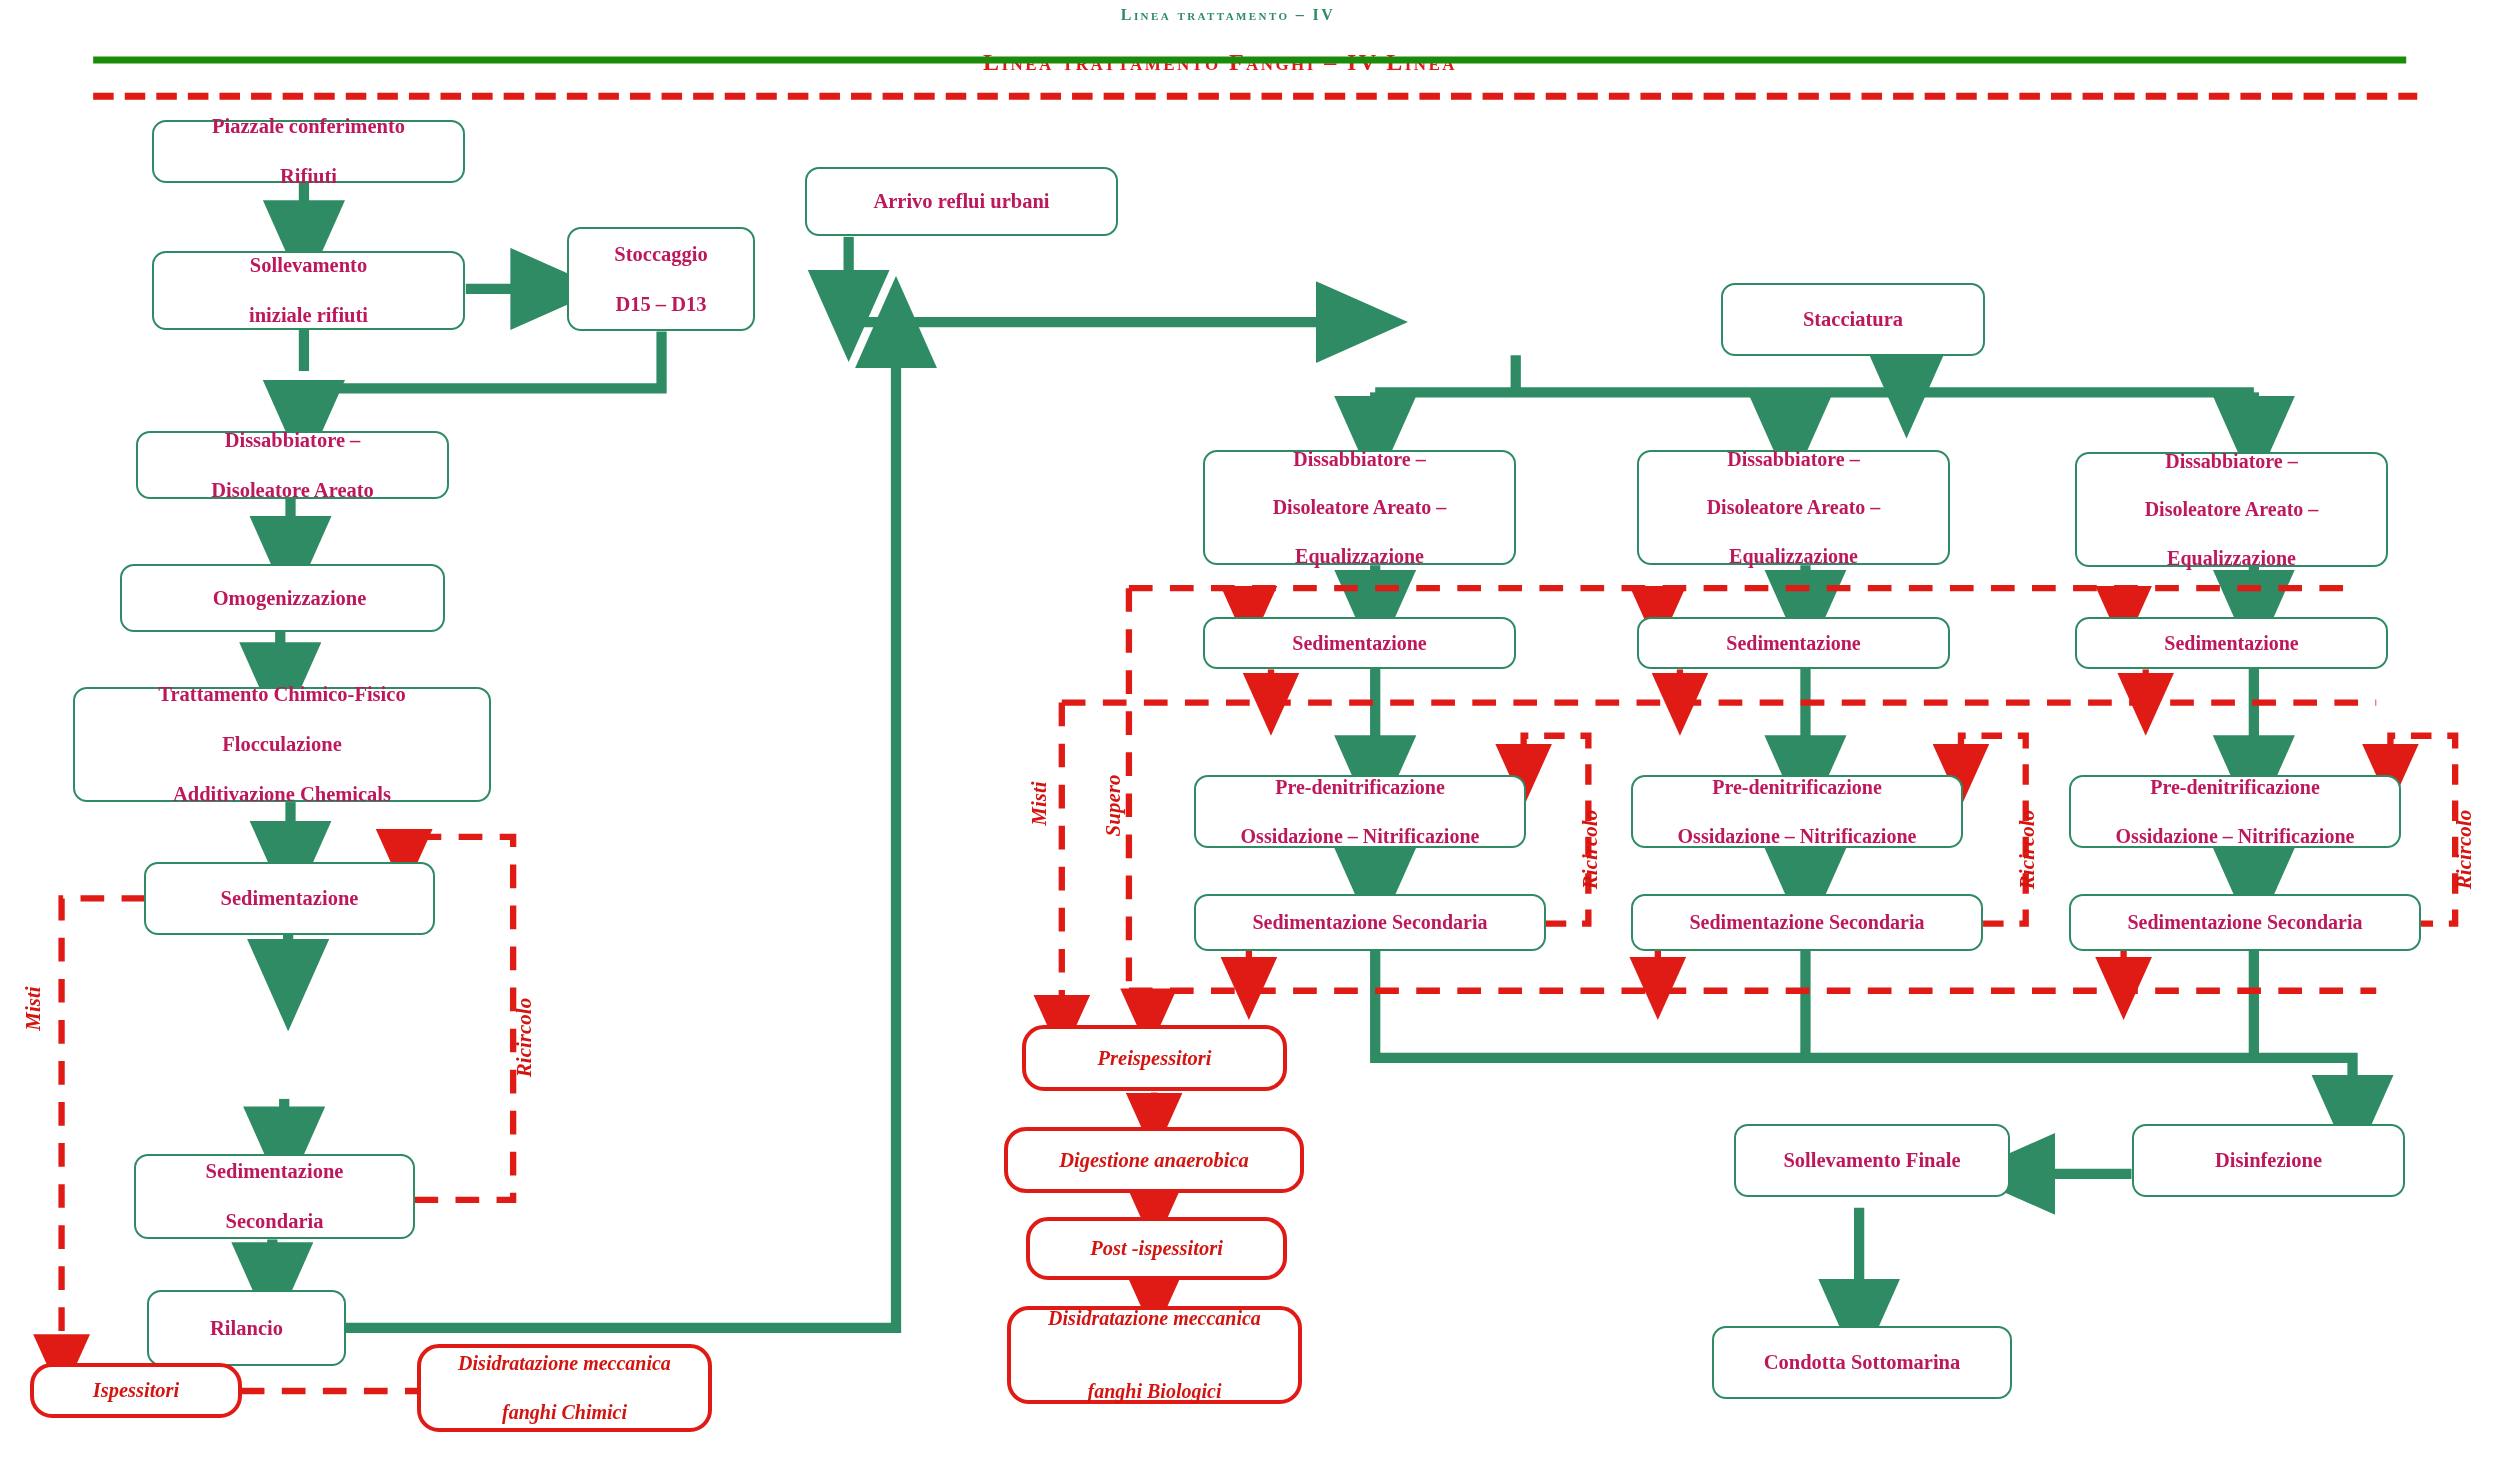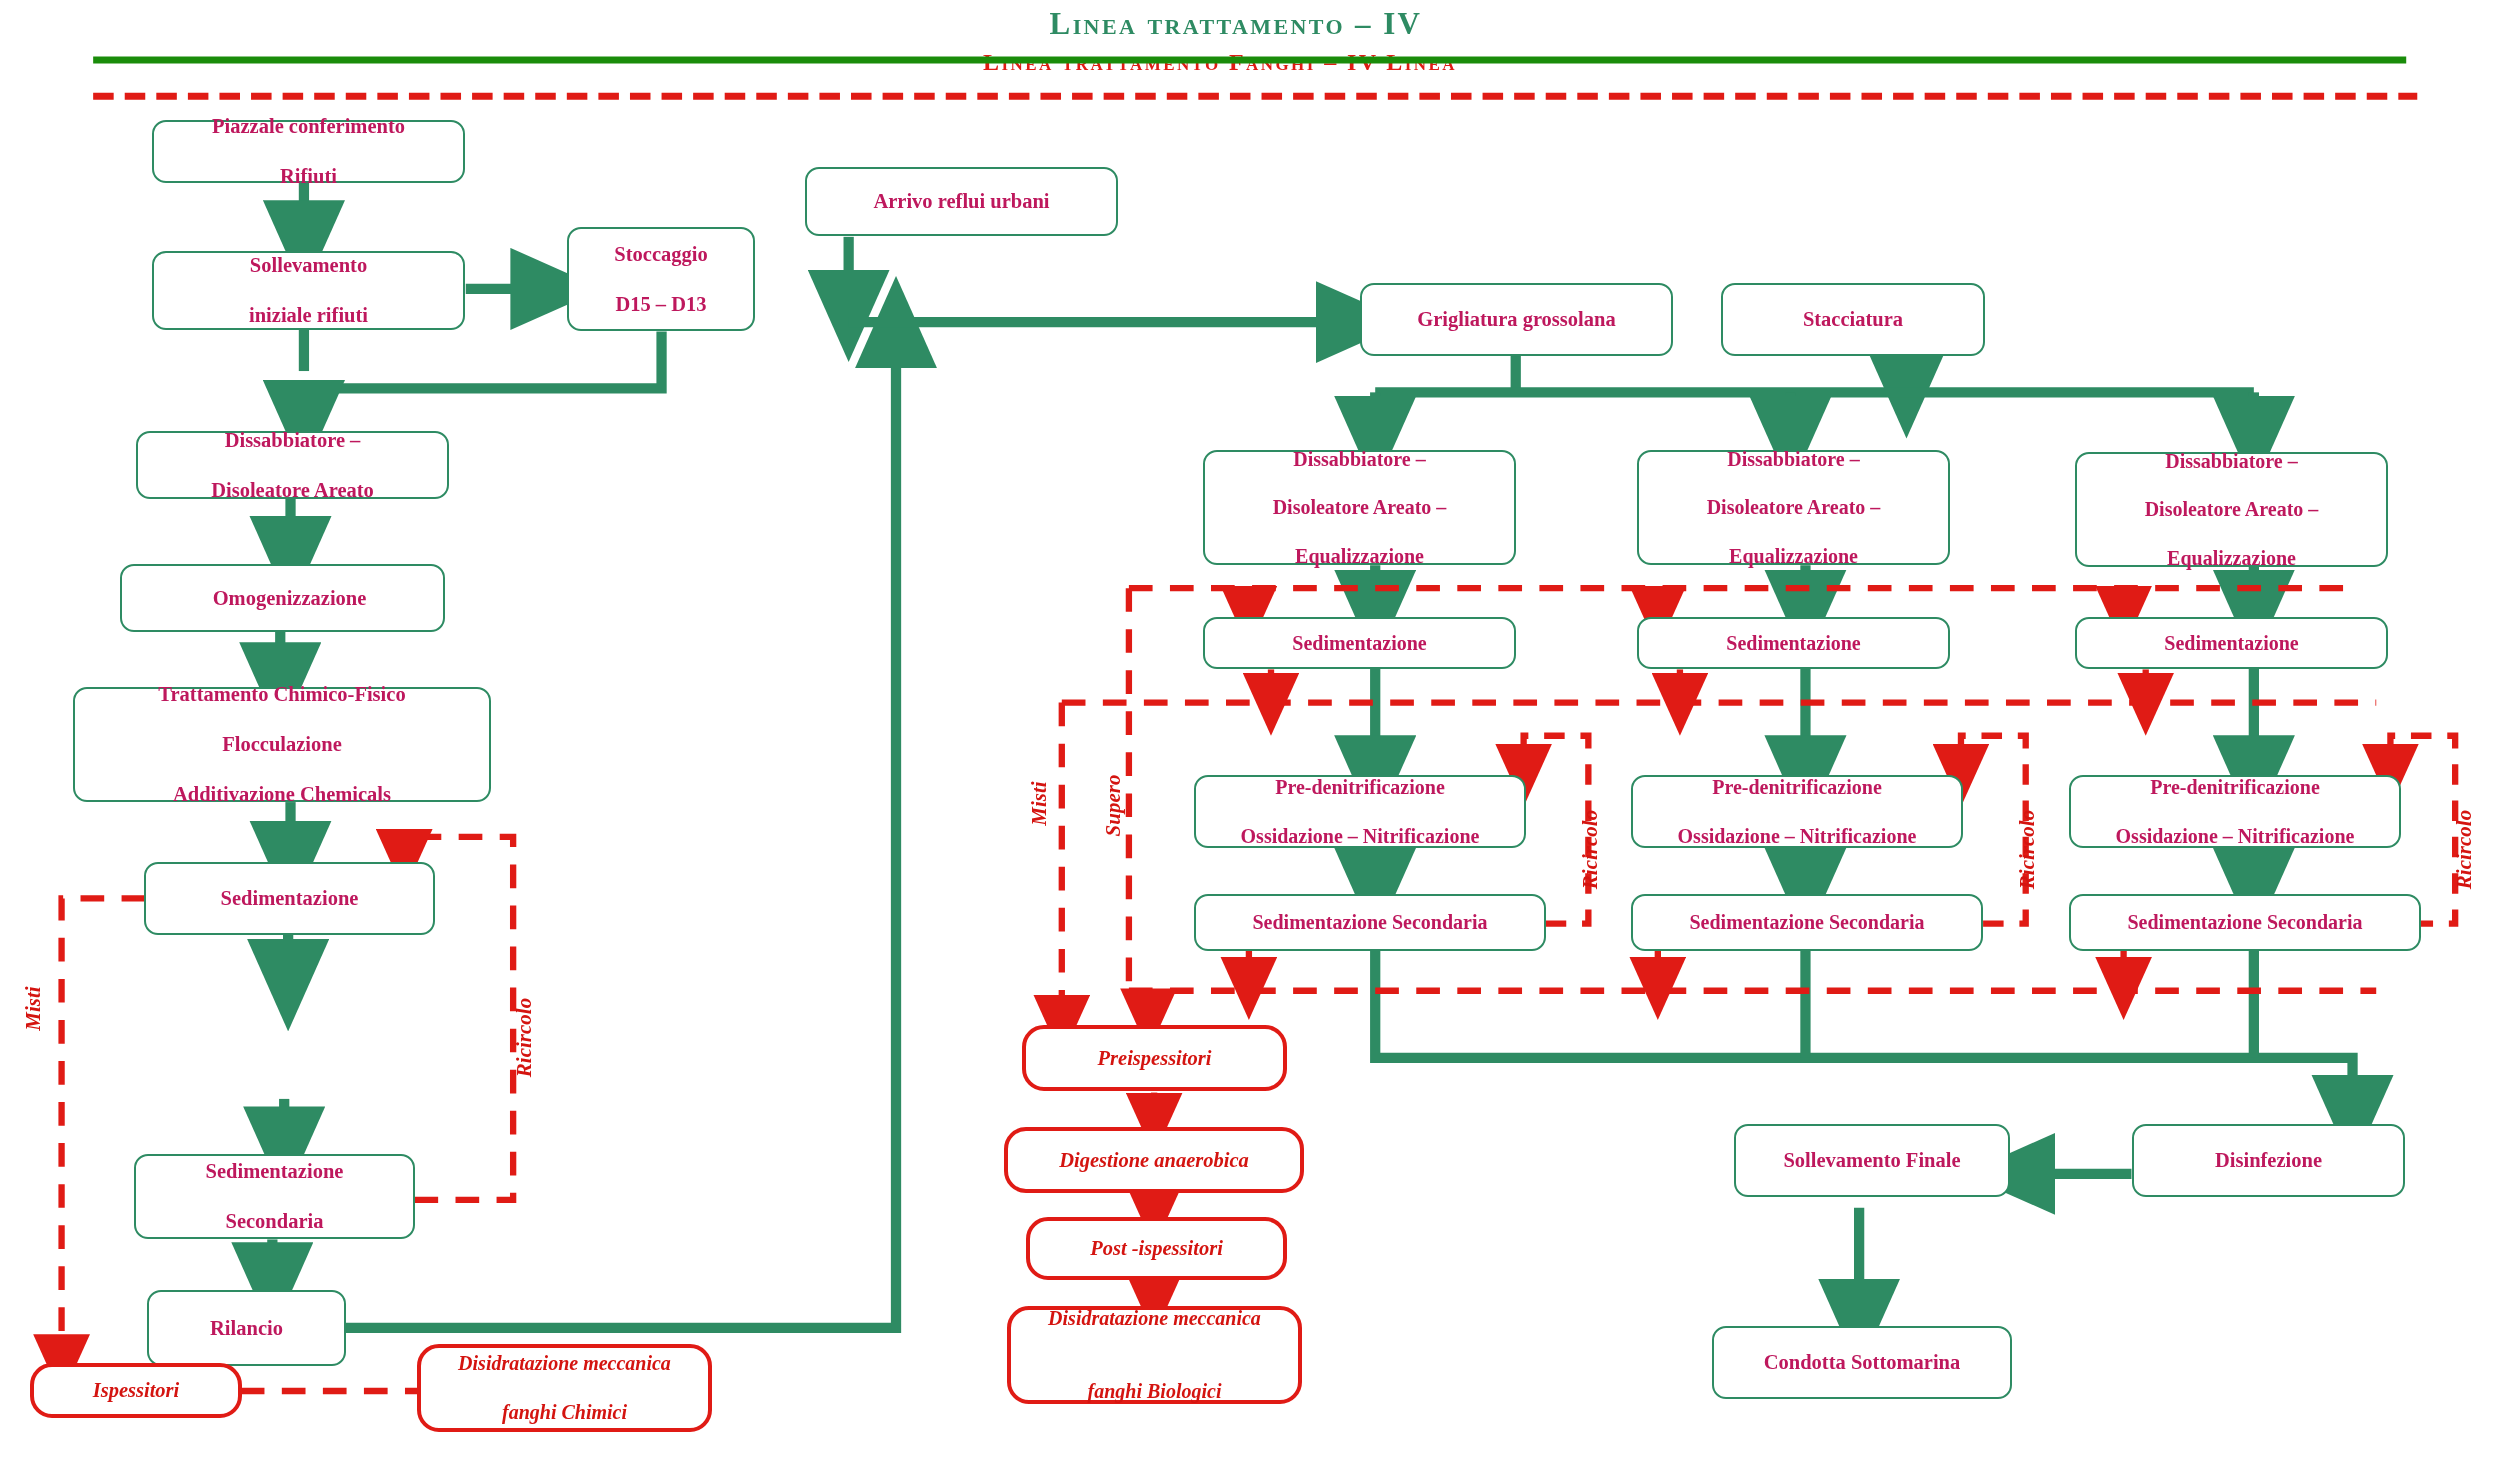--- a/index.html
+++ b/index.html
@@ -15,21 +15,21 @@
   .hdr.g{color:#2E8B63;}
   .hdr.r{color:#E01B15;}
   .vlabel{position:absolute;color:#D41410;font-weight:bold;font-style:italic;
           transform-origin:50% 50%;white-space:nowrap;}
 </style>
 </head>
 <body>
 
 <div id="stage">
 
-  <div class="hdr g" style="left:16px;top:6.3px;width:2440px;font-size:31px;">Linea trattamento – IV</div>
+  <div class="hdr g" style="left:8px;top:6.3px;width:2440px;font-size:16px;">Linea trattamento – IV</div>
 
   <div class="hdr r" style="left:0;top:49px;width:2440px;font-size:24px;">Linea trattamento Fanghi – IV Linea</div>
 
   <svg id="wires" viewBox="0 0 3182 1857">
     <defs>
       <marker id="ag" markerWidth="9" markerHeight="8" refX="4.5" refY="4" orient="auto" markerUnits="strokeWidth">
         <path d="M0,0 L9,4 L0,8 Z" fill="#2E8B63"></path>
       </marker>
       <marker id="ar" markerWidth="10" markerHeight="9" refX="5" refY="4.5" orient="auto" markerUnits="strokeWidth">
         <path d="M0,0 L10,4.5 L0,9 Z" fill="#E01B15"></path>
@@ -180,23 +180,20 @@
   </div>
 
   <div class="vlabel" style="left:485px;top:1025px;font-size:21px;transform:rotate(-90deg);">Ricircolo</div>
 
   <div class="vlabel" style="left:11px;top:996px;font-size:21px;transform:rotate(-90deg);">Misti</div>
 
   <div class="node green" style="left:805px;top:167px;width:313px;height:69px;font-size:20.5px;">
     <span>Arrivo reflui urbani</span>
   </div>
 
-  <div class="node green" style="left:1360px;top:283px;width:313px;height:73px;font-size:20.5px;">
-    <span>Grigliatura grossolana</span>
-  </div>
 
   <div class="node green" style="left:1721px;top:283px;width:264px;height:73px;font-size:20.5px;align-items:center;">
     <span>Stacciatura</span>
   </div>
 
   <div class="node green" style="left:1203px;top:450px;width:313px;height:115px;font-size:20px;">
     <span><span>Dissabbiatore –</span><br>
           <span>Disoleatore Areato –</span><br>
           <span>Equalizzazione</span></span>
   </div>

